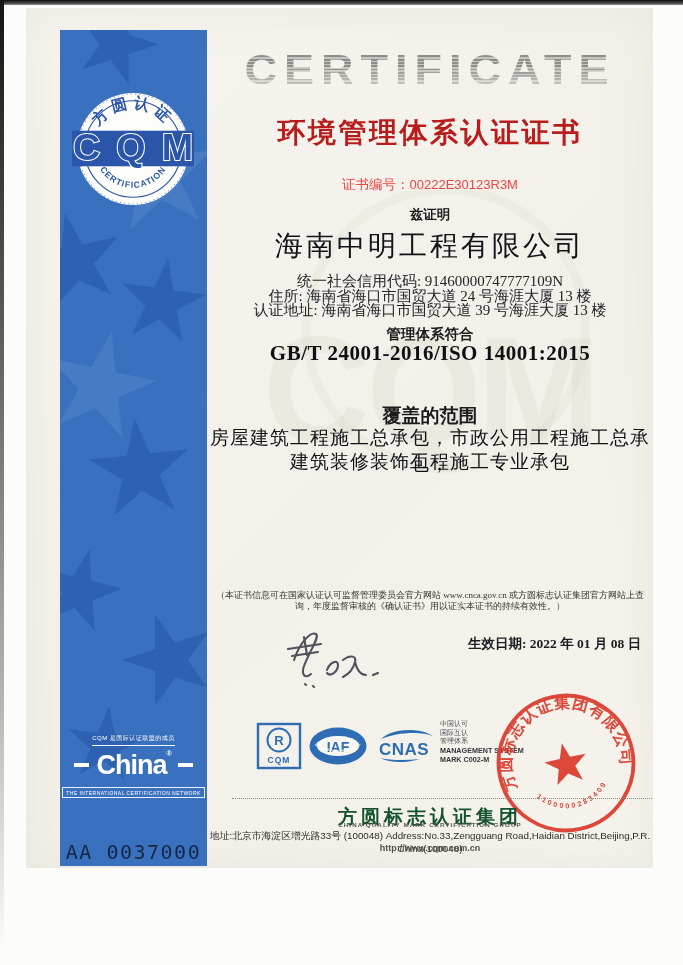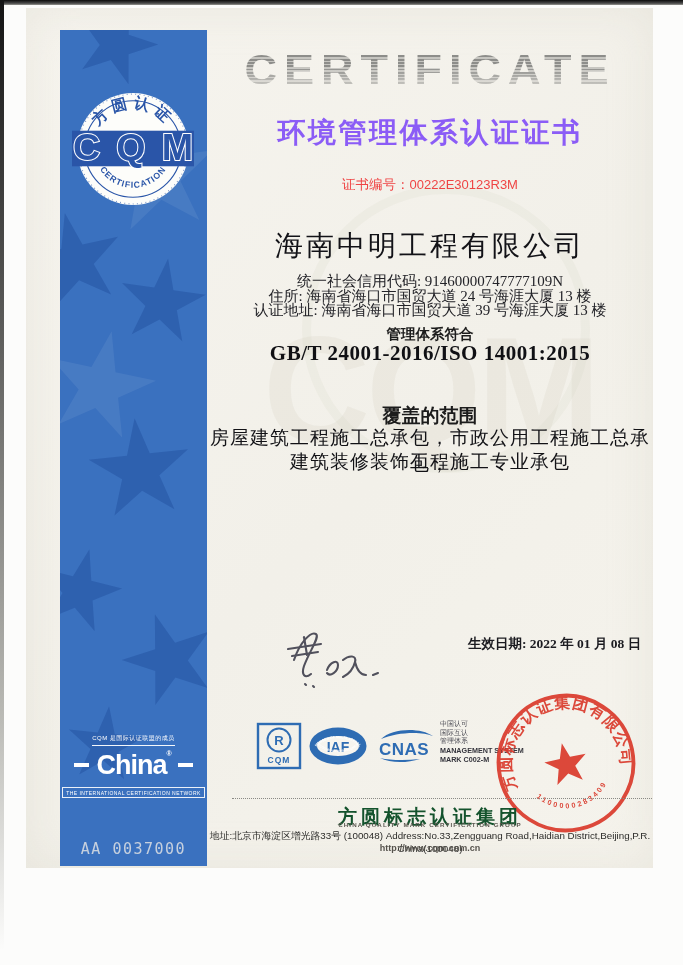--- a/index.html
+++ b/index.html
@@ -38,30 +38,30 @@
          font-family:"Liberation Sans",sans-serif;}
   #iqnet .note{display:inline-block;font-size:6px;letter-spacing:.5px;
                border-bottom:1px solid rgba(255,255,255,.95);padding-bottom:1.5px;}
   #iqnet .name-row{display:flex;align-items:center;justify-content:center;gap:7px;margin-top:4px;}
   #iqnet .dash{width:15px;height:3.5px;background:#fff;}
   #iqnet .name{font-size:27px;font-weight:800;letter-spacing:-1px;position:relative;}
   #iqnet .reg{font-size:7px;vertical-align:top;}
   #iqnet .network{display:inline-block;margin-top:3px;font-size:5px;letter-spacing:.45px;
                   border:1px solid rgba(255,255,255,.9);padding:1.5px 3px;}
   #serial{position:absolute;left:2px;top:810px;width:143px;text-align:center;
-          font-family:"DejaVu Sans Mono",monospace;font-size:15px;letter-spacing:1.5px;
-          color:#e5e5e5;opacity:.82;}
+          font-family:"DejaVu Sans Mono",monospace;font-size:20px;letter-spacing:1.5px;
+          color:#0f172a;opacity:.82;}
   
   .cline{position:absolute;left:207px;width:446px;text-align:center;}
   #cert-head{top:44px;font-family:"Liberation Sans",sans-serif;font-size:45px;font-weight:700;
              letter-spacing:7px;transform:scaleY(.94);
              background-image:linear-gradient(to bottom,rgba(245,243,236,0) 0%,rgba(245,243,236,0) 42%,rgba(245,243,236,.8) 100%),
                repeating-linear-gradient(to bottom,#8d8d8a 0px,#8d8d8a 2px,#c6c5c0 2px,#c6c5c0 3.5px);
              -webkit-background-clip:text;background-clip:text;color:transparent;}
-  #cn-title{top:114px;font-size:28px;font-weight:700;letter-spacing:2.5px;color:#8b5cf6;
+  #cn-title{top:114px;font-size:28px;font-weight:700;letter-spacing:2.5px;color:#b91c1c;
             font-family:"Liberation Sans",sans-serif;}
   #cert-no{top:176px;font-size:13.5px;color:#ef4444;}
   #cert-no .num{font-family:"Liberation Sans",sans-serif;font-size:13px;}
   #certify{top:206px;font-size:13.5px;font-weight:600;}
   #company{top:227px;font-size:28px;letter-spacing:3px;color:#121217;}
   #info{top:274px;font-size:15px;line-height:14.5px;color:#232328;}
   #conform{top:325px;font-size:14.5px;font-weight:700;}
   #standard{top:341px;font-size:21px;font-weight:700;letter-spacing:.5px;color:#101014;}
   #scope-title{top:403px;font-size:19px;font-weight:700;}
   #scope1{top:425px;font-size:19px;letter-spacing:1px;color:#121216;}
@@ -139,31 +139,36 @@
     </div>
     <div id="serial">AA 0037000</div>
   </div>
 
   <div class="cline" id="cert-head">CERTIFICATE</div>
   <div class="cline" id="cn-title">环境管理体系认证证书</div>
   <div class="cline" id="cert-no">
     <span>证书编号：</span><span class="num">00222E30123R3M</span>
   </div>
 
+  <div class="cline" id="certify">兹证明</div>
   <div class="cline" id="company">海南中明工程有限公司</div>
   <div class="cline" id="info">
     <div>统一社会信用代码: 91460000747777109N</div>
     <div>住所: 海南省海口市国贸大道 24 号海涯大厦 13 楼</div>
     <div>认证地址: 海南省海口市国贸大道 39 号海涯大厦 13 楼</div>
   </div>
   <div class="cline" id="conform">管理体系符合</div>
   <div class="cline" id="standard">GB/T 24001-2016/ISO 14001:2015</div>
   <div class="cline" id="scope-title">覆盖的范围</div>
   <div class="cline" id="scope1">房屋建筑工程施工总承包，市政公用工程施工总承包，</div>
   <div class="cline" id="scope2">建筑装修装饰工程施工专业承包</div>
+  <div class="cline" id="note">
+    <div>（本证书信息可在国家认证认可监督管理委员会官方网站 www.cnca.gov.cn 或方圆标志认证集团官方网站上查</div>
+    <div>询，年度监督审核的《确认证书》用以证实本证书的持续有效性。）</div>
+  </div>
 
   <svg id="signature" viewBox="0 0 110 70">
     <g fill="none" stroke="#3b3b49" stroke-width="2.1" stroke-linecap="round" opacity=".88">
       <path d="M14 36 C20 18 31 7 36 10 C40 13 30 26 24 42 C21 51 25 55 31 50"></path>
       <path d="M8 25 L41 20"></path>
       <path d="M12 32 L38 28"></path>
       <path d="M24 13 L27 31"></path>
       <path d="M47 46 C50 38 58 35 58 41 C58 48 50 53 47 49"></path>
       <path d="M63 36 C69 31 77 31 75 38 C73 46 67 51 63 53"></path>
       <path d="M75 38 C77 46 81 51 86 51"></path>

